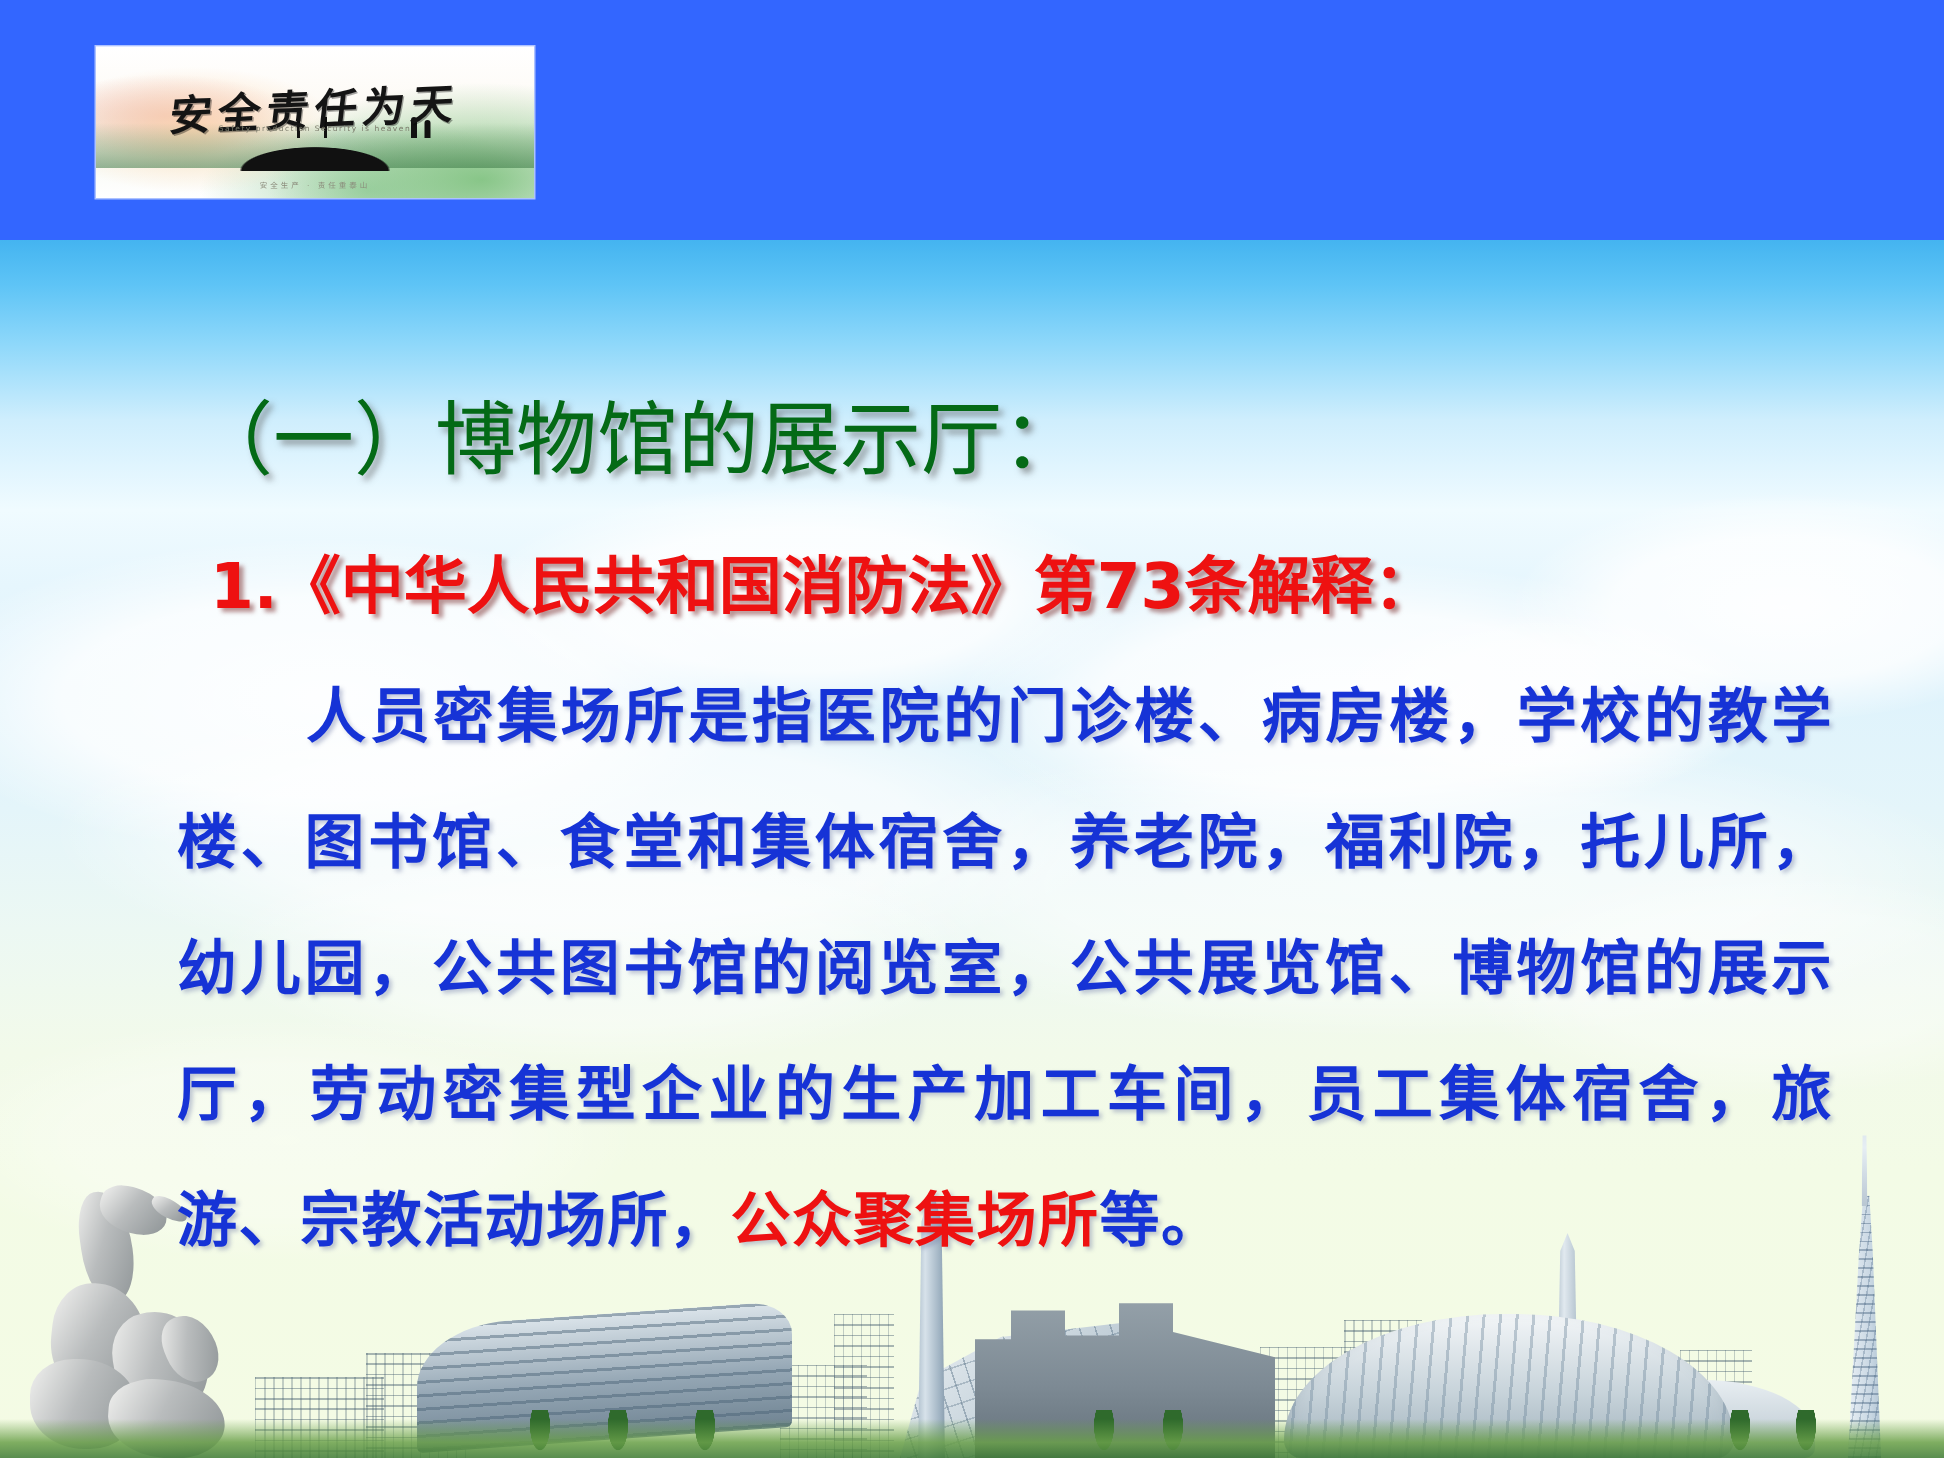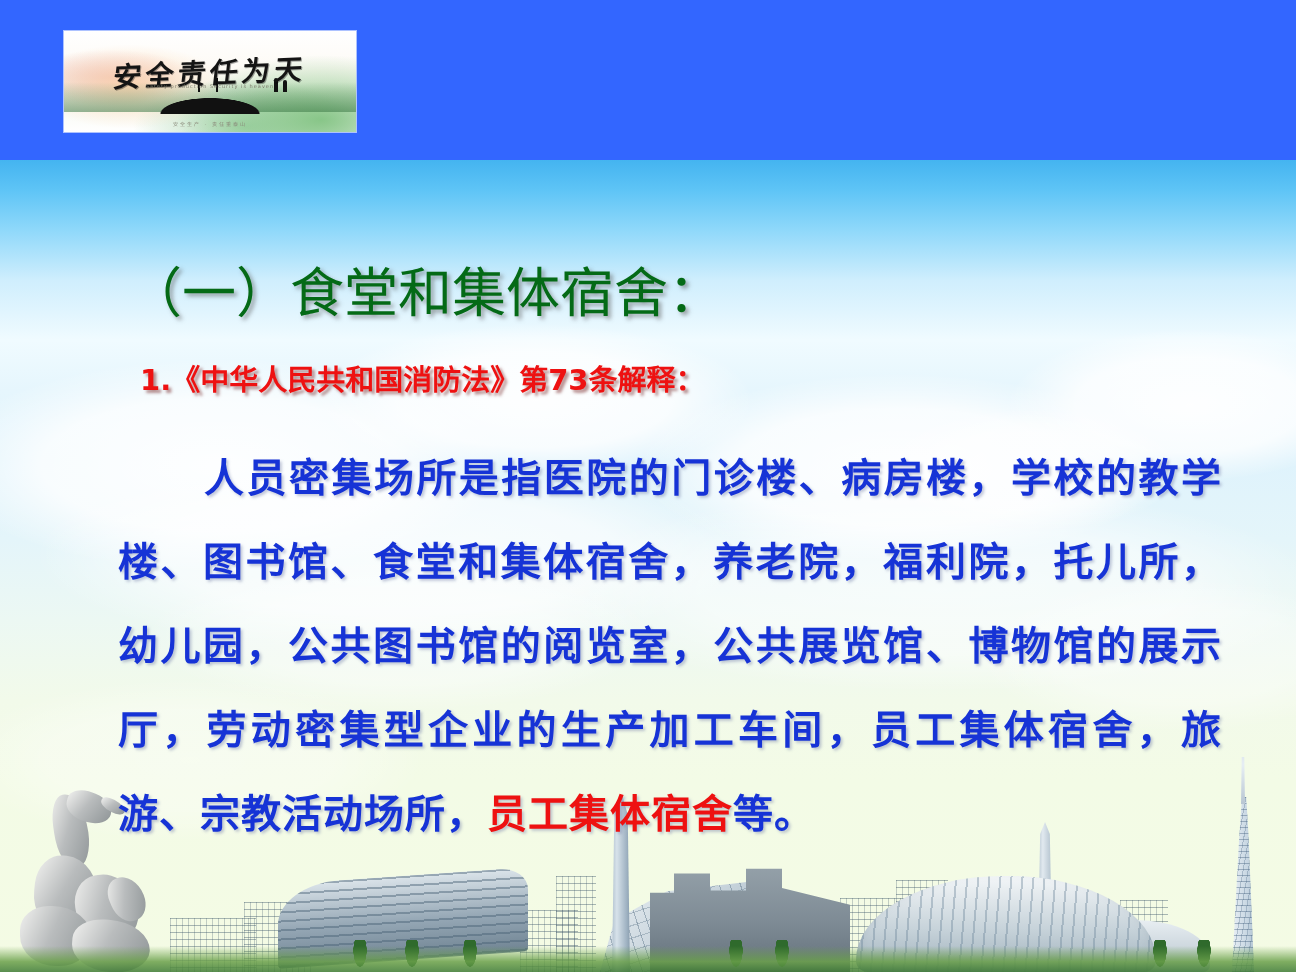--- a/index.html
+++ b/index.html
@@ -112,21 +112,21 @@
   
   #section-heading{
     position:absolute;left:128px;top:249px;
     font-family:"DejaVu Serif","Liberation Serif",serif;
     font-size:54px;font-weight:normal;color:#046A16;white-space:nowrap;
     text-shadow:3px 3px 4px rgba(90,90,90,.55);
   }
   #law-heading{
     position:absolute;left:140px;top:356px;
     font-family:"DejaVu Sans","Liberation Sans",sans-serif;
-    font-size:29px;font-weight:bold;color:#EE1111;white-space:nowrap;
+    font-size:42px;font-weight:bold;color:#EE1111;white-space:nowrap;
     letter-spacing:0px;
     text-shadow:3px 3px 3px rgba(120,40,40,.5);
   }
   #body-text{
     position:absolute;left:118px;top:436px;width:1104px;
     font-family:"DejaVu Sans","Liberation Sans",sans-serif;
     font-size:40px;font-weight:bold;color:#1633D6;
     line-height:84px;letter-spacing:1px;
     text-indent:86px;text-align:justify;text-justify:inter-ideograph;
     text-shadow:2px 2px 3px rgba(120,130,170,.45);
@@ -311,19 +311,19 @@
       <div class="logo-fig" style="left:72%;"></div>
       <div class="logo-fig" style="left:75%;height:12px;"></div>
       <div class="logo-silhouette"></div>
       <div class="logo-cal">安全责任为天</div>
       <div class="logo-sub">Safety production  Security is heaven</div>
       <div class="logo-foot">安全生产 · 责任重泰山</div>
     </div>
 
   </div>
 
-  <div id="section-heading">（一）食堂和集体宿舍：</div>
+  <div id="section-heading">（一）博物馆的展示厅：</div>
 
   <div id="law-heading">1.《中华人民共和国消防法》第73条解释：</div>
 
-  <div id="body-text"><span>人员密集场所是指医院的门诊楼、病房楼，学校的教学楼、图书馆、食堂和集体宿舍，养老院，福利院，托儿所，幼儿园，公共图书馆的阅览室，公共展览馆、博物馆的展示厅，劳动密集型企业的生产加工车间，员工集体宿舍，旅游、宗教活动场所，</span><span class="hl">员工集体宿舍</span><span>等。</span></div>
+  <div id="body-text"><span>人员密集场所是指医院的门诊楼、病房楼，学校的教学楼、图书馆、食堂和集体宿舍，养老院，福利院，托儿所，幼儿园，公共图书馆的阅览室，公共展览馆、博物馆的展示厅，劳动密集型企业的生产加工车间，员工集体宿舍，旅游、宗教活动场所，</span><span class="hl">公众聚集场所</span><span>等。</span></div>
 
 </div>
 
 </body></html>

